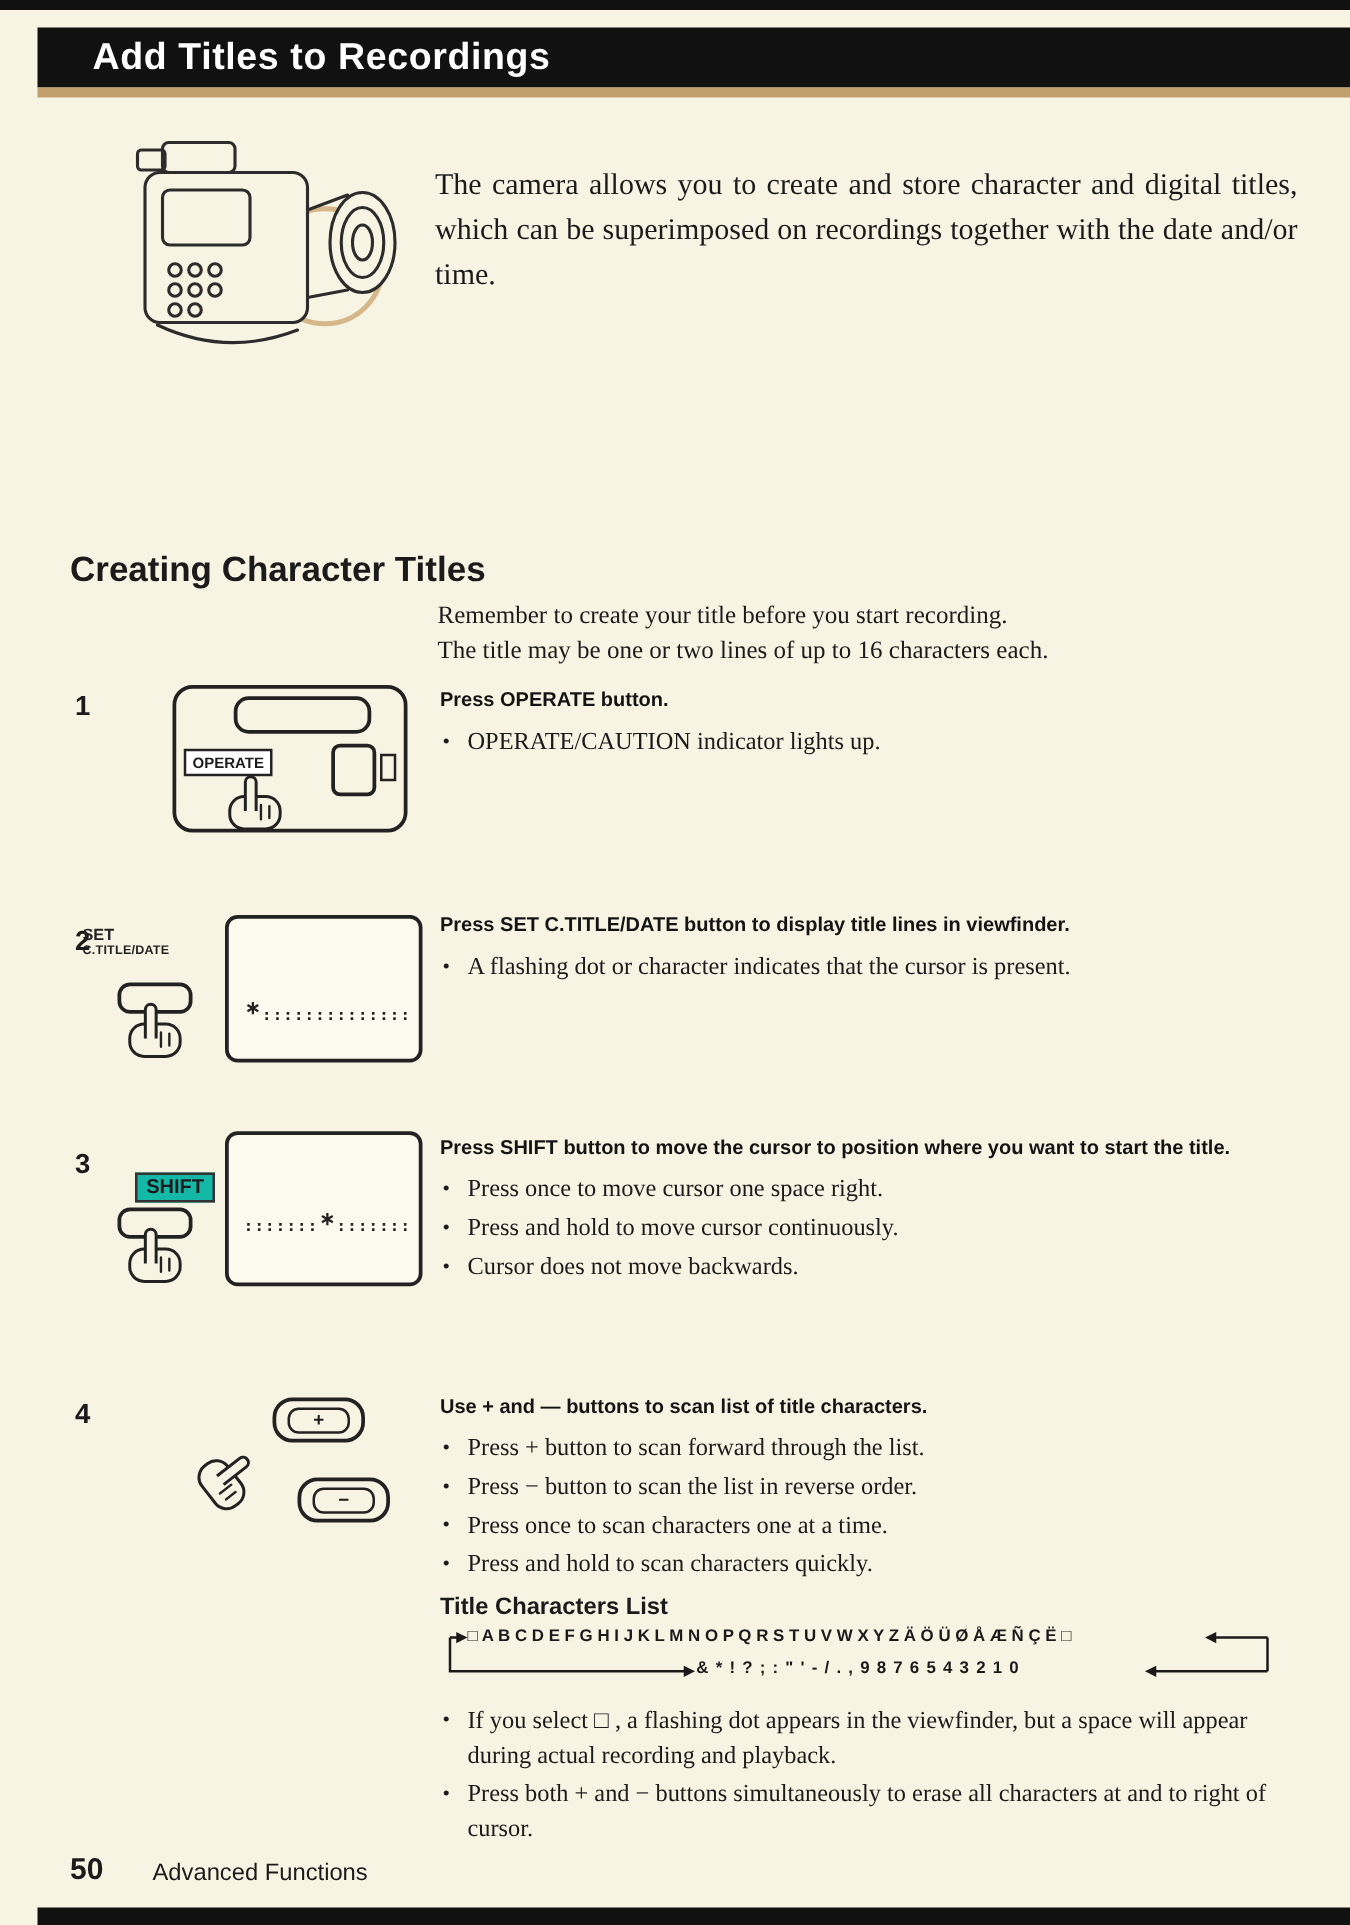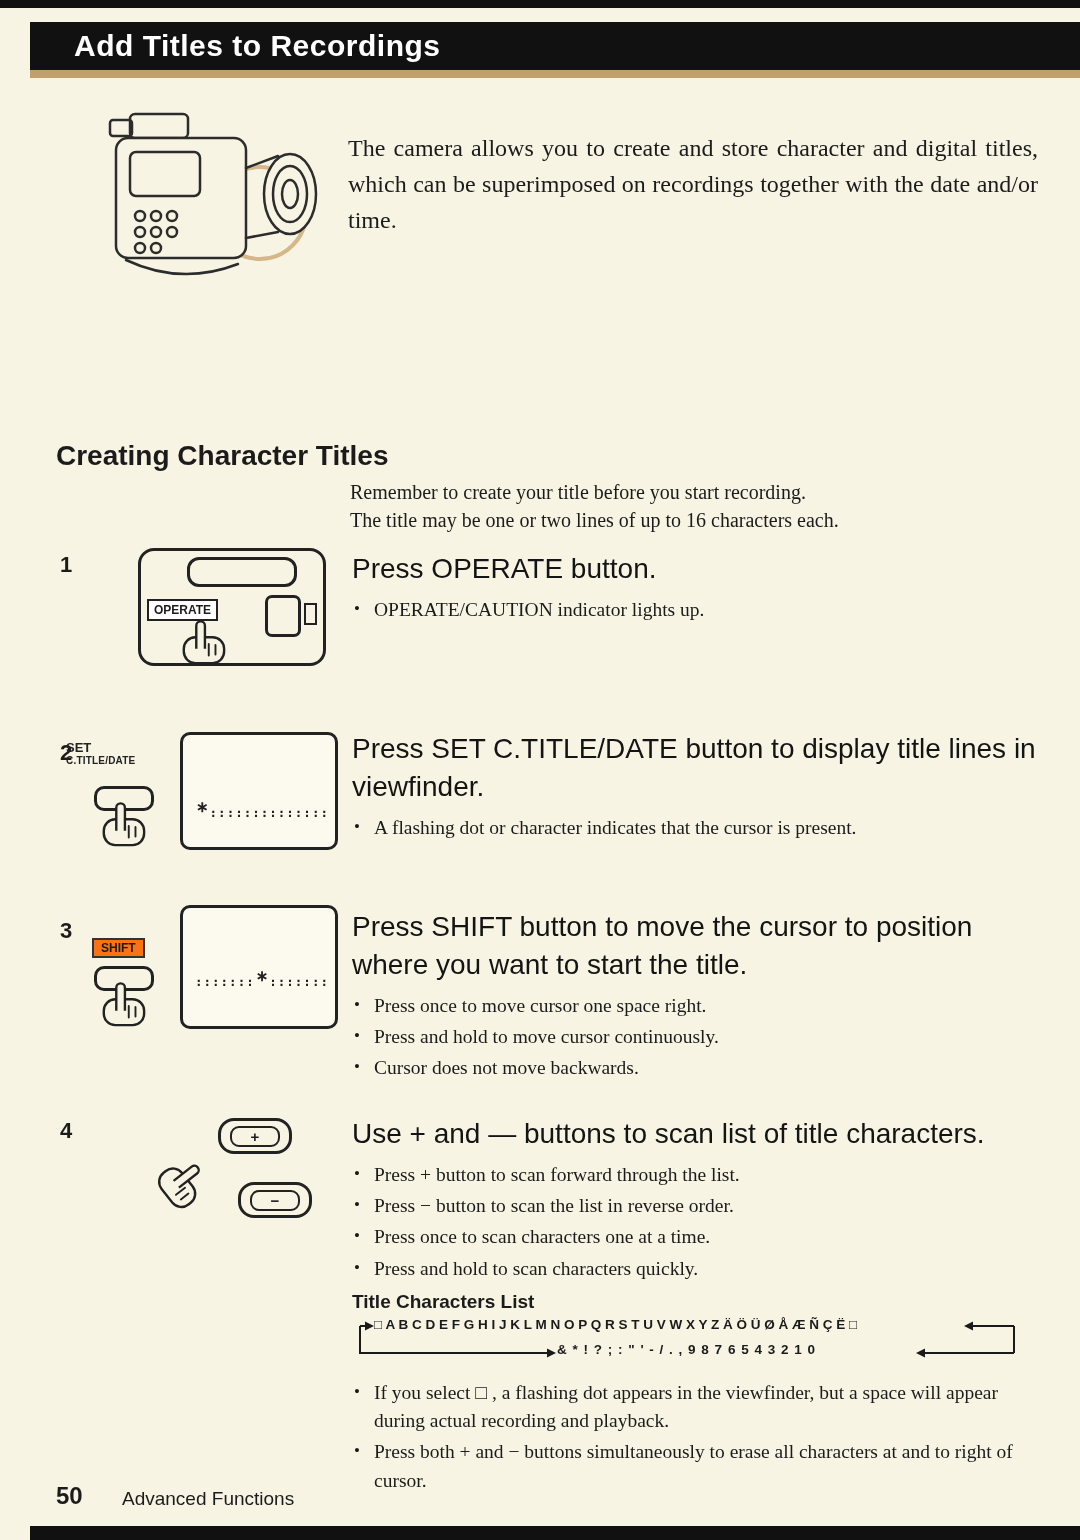--- a/index.html
+++ b/index.html
@@ -37,21 +37,21 @@
   .section-intro { position:absolute; left:350px; top:478px; width:690px; font-size:20px; line-height:1.42; }
 
   
   .step-num {
     position:absolute; font-family:"Liberation Sans", sans-serif;
     font-size:22px; font-weight:bold;
   }
   .step-text { position:absolute; width:688px; }
   .step-h {
     margin:0 0 8px 0; font-family:"Liberation Sans", sans-serif;
-    font-size:28px; font-weight:normal; line-height:1.35; color:#141414;
+    font-size:16px; font-weight:bold; line-height:1.35; color:#141414;
   }
   ul.bullets { margin:0; padding:0; list-style:none; }
   ul.bullets li {
     position:relative; padding-left:22px; font-size:19.5px; line-height:1.45; margin-bottom:3px;
   }
   ul.bullets li::before { content:"•"; position:absolute; left:2px; top:1px; font-size:17px; }
 
   
   .panel1 {
     position:absolute; left:138px; top:548px; width:182px; height:112px;
@@ -83,22 +83,22 @@
   .sb-s2 { left:94px; top:786px; }
   .sb-s3 { left:94px; top:966px; }
 
   .btn-label2 {
     position:absolute; left:66px; top:740px; width:120px; text-align:left;
     font-family:"Liberation Sans", sans-serif; font-weight:bold; color:#222;
   }
   .btn-label2 .l1 { font-size:13px; }
   .btn-label2 .l2 { font-size:10px; letter-spacing:0.2px; }
   .shift-label {
-    position:absolute; left:92px; top:938px; border:2px solid #333; padding:1px 7px;
-    font-family:"Liberation Sans", sans-serif; font-size:12px; font-weight:bold; background:#f97316;
+    position:absolute; left:108px; top:938px; border:2px solid #333; padding:1px 7px;
+    font-family:"Liberation Sans", sans-serif; font-size:16px; font-weight:bold; background:#14b8a6;
   }
 
   
   .vf {
     position:absolute; border:3px solid #222; border-radius:10px; background:#fcf9ee;
   }
   .vf2 { left:180px; top:732px; width:152px; height:112px; }
   .vf3 { left:180px; top:905px; width:152px; height:118px; }
   .vf-line { position:absolute; white-space:nowrap; }
   .vf2 .vf-line { left:12px; bottom:26px; }

